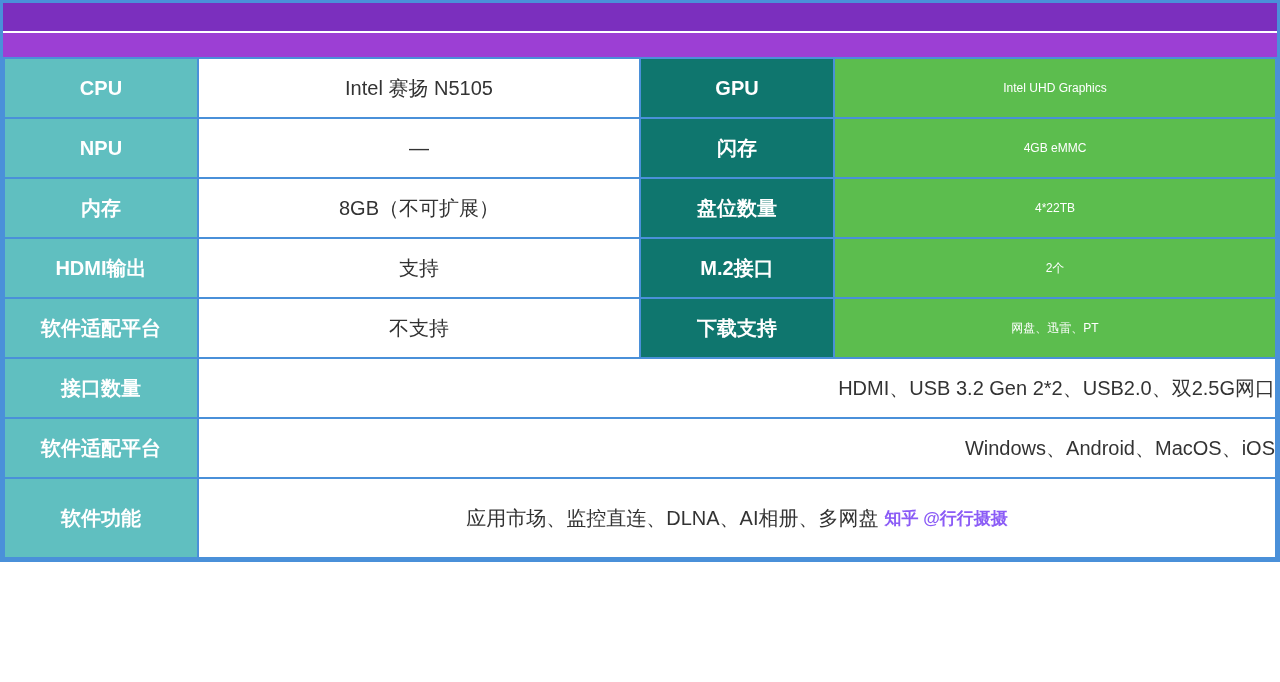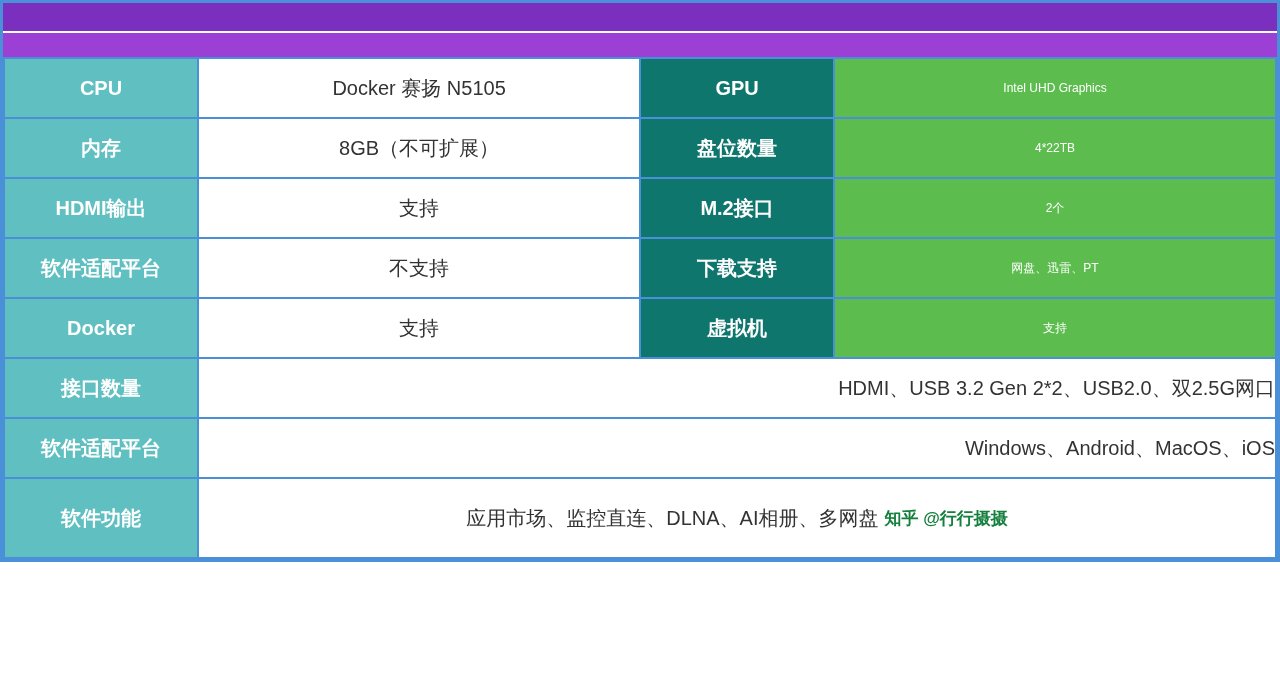--- a/index.html
+++ b/index.html
@@ -99,21 +99,21 @@
       background: #fff;
       color: #333;
       text-align: right;
       font-size: 20px;
       padding: 10px 5px;
     }
     .row-normal td {
       height: 60px;
     }
     .zhihu-badge {
-      color: #15803d;
+      color: #8b5cf6;
       font-weight: bold;
       font-size: 17px;
       margin-left: 6px;
     }
   </style>
 </head>
 <body>
 
 <div class="container">
 
@@ -123,47 +123,47 @@
 
   <div class="price-row">
     <span></span>
   </div>
 
   <table class="spec-table">
 
     <tbody id="rows-4col">
         <tr class="row-normal">
           <td class="cell-label-left col-label">CPU</td>
-          <td class="cell-value-left col-value">Docker 赛扬 N5105</td>
+          <td class="cell-value-left col-value">Intel 赛扬 N5105</td>
           <td class="cell-label-right col-label2">GPU</td>
           <td class="cell-value-right col-value2">Intel UHD Graphics</td>
+        </tr>
+        <tr class="row-normal">
+          <td class="cell-label-left col-label">NPU</td>
+          <td class="cell-value-left col-value">—</td>
+          <td class="cell-label-right col-label2">闪存</td>
+          <td class="cell-value-right col-value2">4GB eMMC</td>
         </tr>
         <tr class="row-normal">
           <td class="cell-label-left col-label">内存</td>
           <td class="cell-value-left col-value">8GB（不可扩展）</td>
           <td class="cell-label-right col-label2">盘位数量</td>
           <td class="cell-value-right col-value2">4*22TB</td>
         </tr>
         <tr class="row-normal">
           <td class="cell-label-left col-label">HDMI输出</td>
           <td class="cell-value-left col-value">支持</td>
           <td class="cell-label-right col-label2">M.2接口</td>
           <td class="cell-value-right col-value2">2个</td>
         </tr>
         <tr class="row-normal">
           <td class="cell-label-left col-label">软件适配平台</td>
           <td class="cell-value-left col-value">不支持</td>
           <td class="cell-label-right col-label2">下载支持</td>
           <td class="cell-value-right col-value2">网盘、迅雷、PT</td>
-        </tr>
-        <tr class="row-normal">
-          <td class="cell-label-left col-label">Docker</td>
-          <td class="cell-value-left col-value">支持</td>
-          <td class="cell-label-right col-label2">虚拟机</td>
-          <td class="cell-value-right col-value2">支持</td>
         </tr>
       </tbody>
 
     <tbody id="rows-2col">
         <tr style="height: 60px;">
           <td class="cell-label-wide col-label">接口数量</td>
           <td class="cell-value-wide" colspan="3">HDMI、USB 3.2 Gen 2*2、USB2.0、双2.5G网口</td>
         </tr>
         <tr style="height: 60px;">
           <td class="cell-label-wide col-label">软件适配平台</td>

